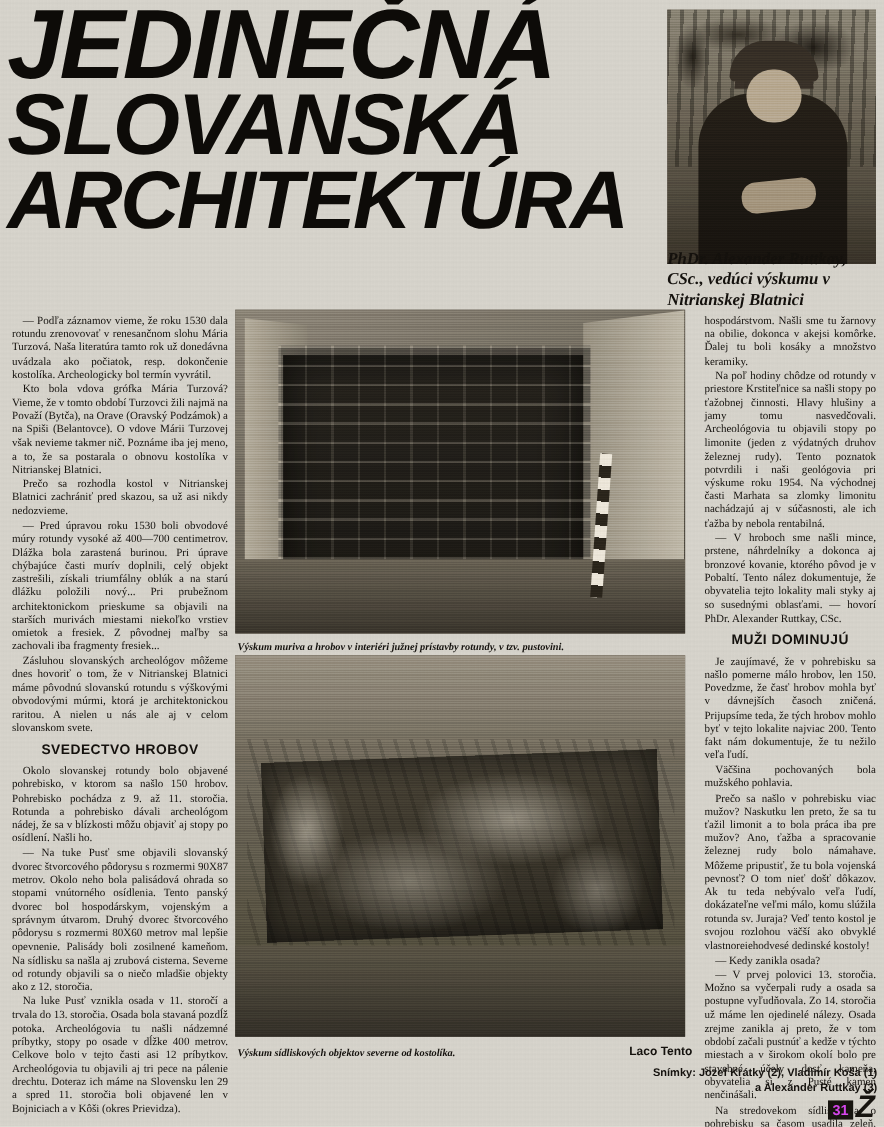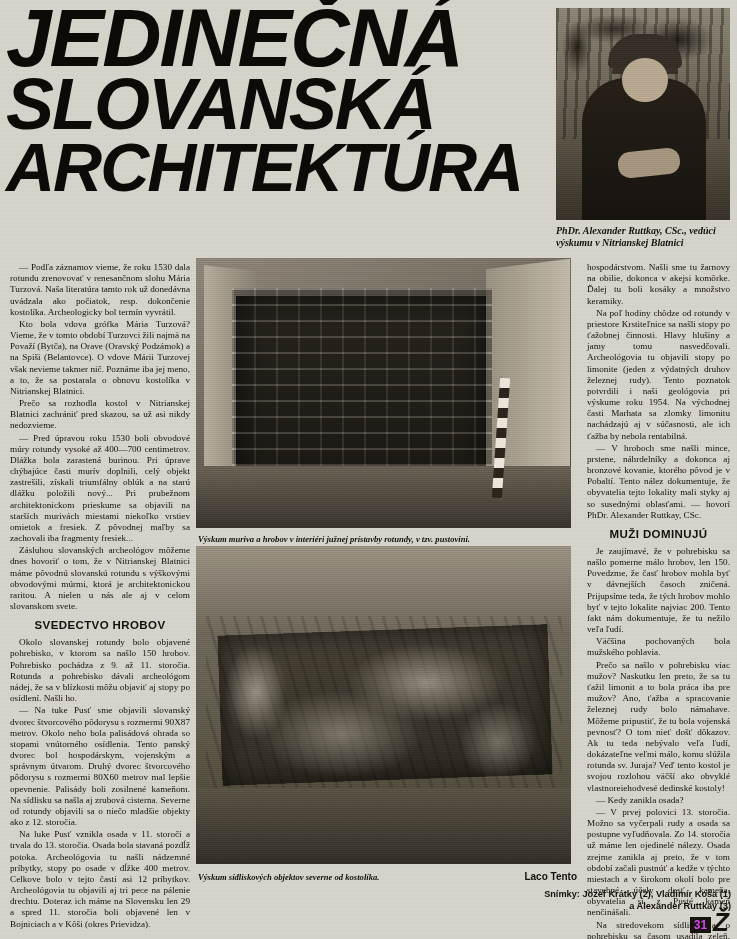--- a/index.html
+++ b/index.html
@@ -63,22 +63,22 @@
     box-shadow:0 10px 0 -4px rgba(58,51,42,.95);}
   .portrait .face{position:absolute;left:66px;top:50px;width:46px;height:44px;
     background:#b6a891;border-radius:22px;}
   .portrait .hands{position:absolute;left:62px;top:142px;width:62px;height:26px;
     background:#a4967f;border-radius:12px;transform:rotate(-6deg);}
   .portrait .grain{position:absolute;inset:0;
     background:repeating-linear-gradient(0deg, rgba(255,255,255,.05) 0 1px, rgba(0,0,0,.06) 1px 2px);
     mix-blend-mode:overlay;}
 
   .portrait-caption{
-    position:absolute;left:556px;top:225px;width:176px;
-    font-size:10px;line-height:1.22;font-style:italic;font-weight:bold;
+    position:absolute;left:556px;top:208px;width:176px;
+    font-size:14px;line-height:1.22;font-style:italic;font-weight:bold;
     font-family:"Liberation Serif", serif;
   }
 
   
   .col{position:absolute;font-size:9.2px;line-height:1.215;text-align:justify;}
   .col p{margin:0 0 1px 0;text-indent:9px;}
   .col-left{left:10px;top:262px;width:180px;}
   .col-right{left:587px;top:262px;width:143px;}
 
   .sec-head{

